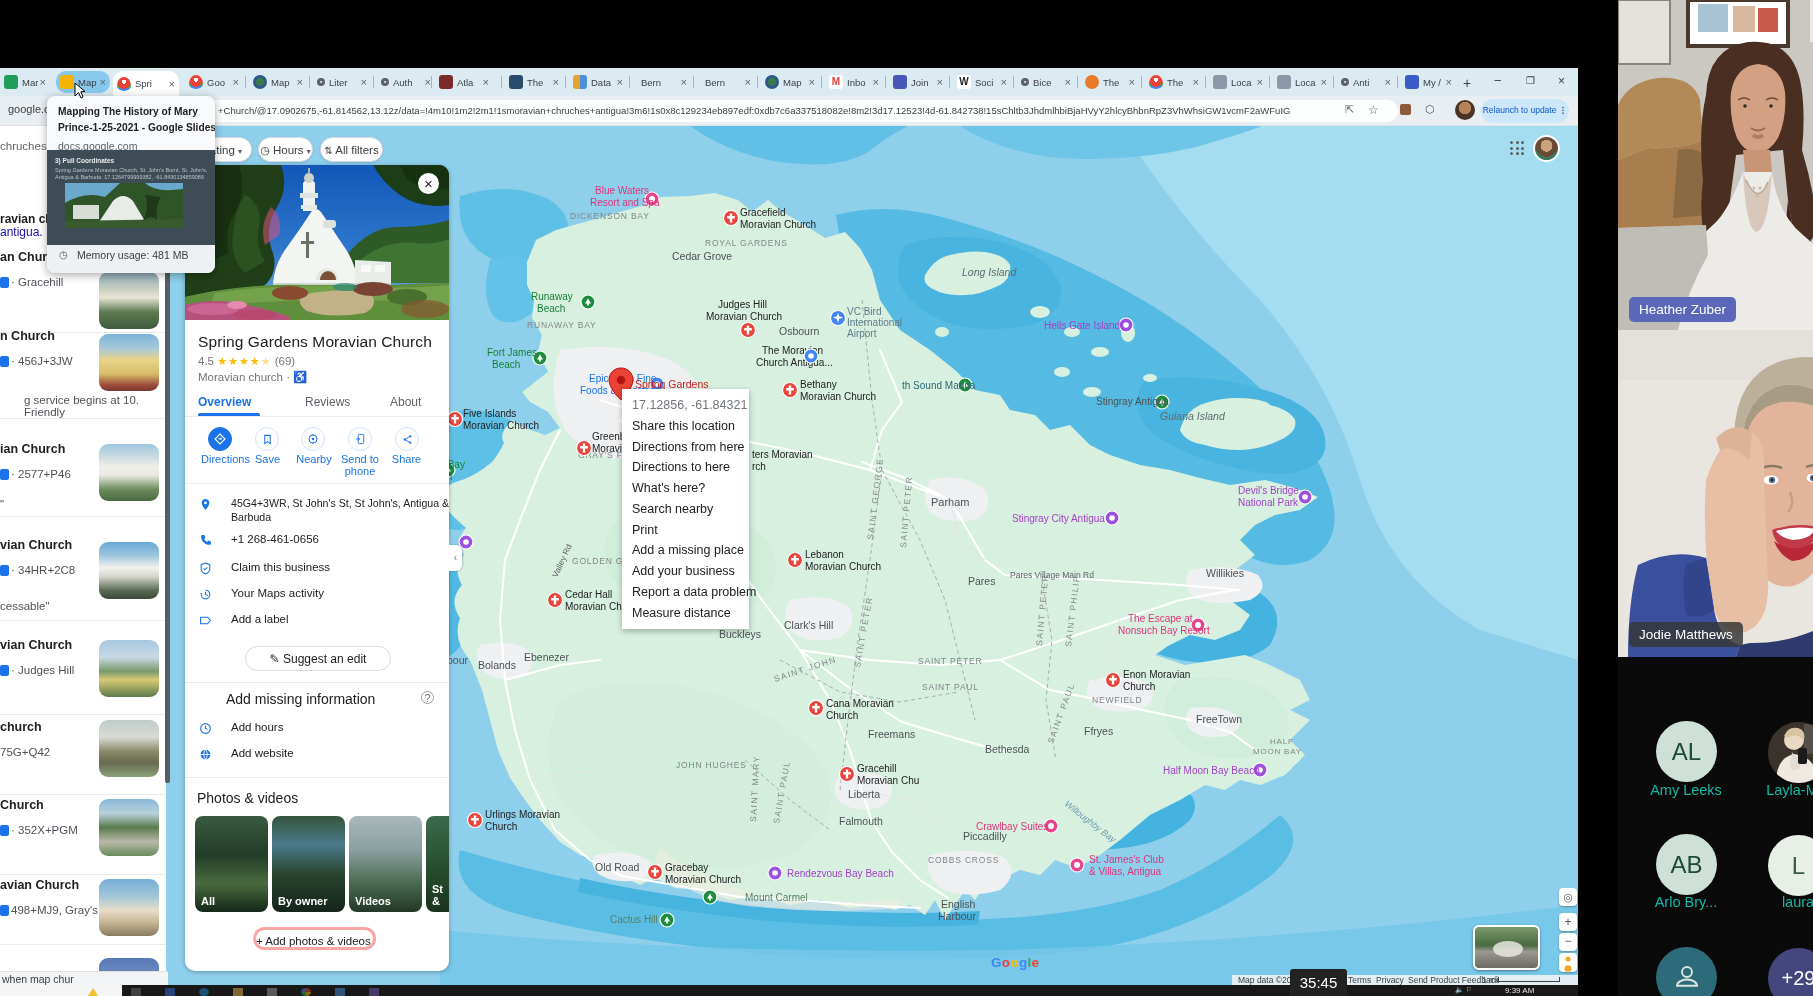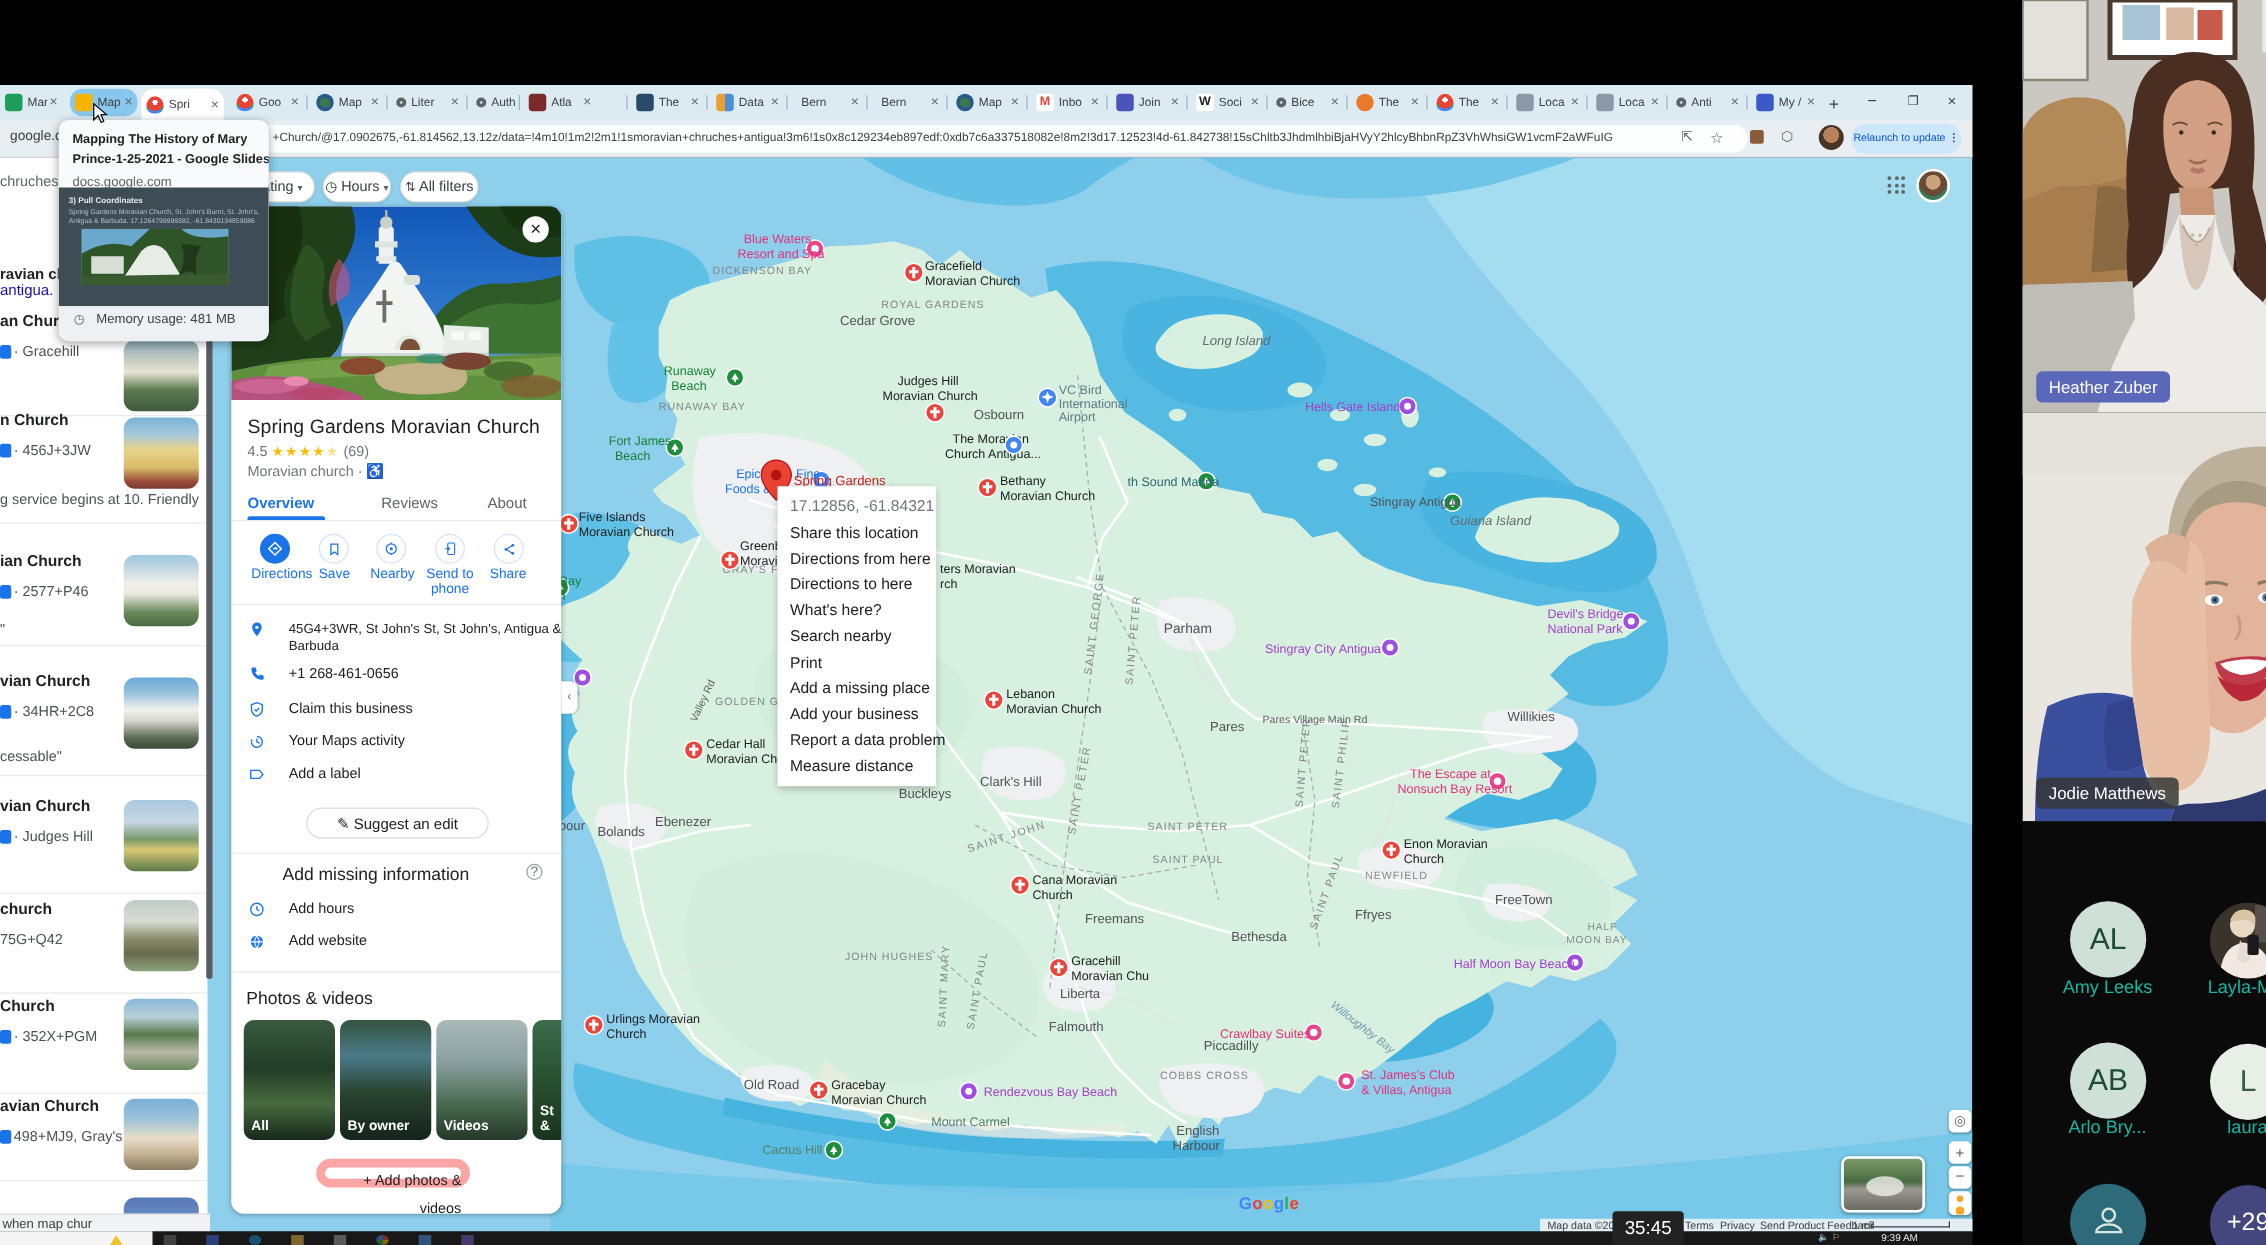--- a/index.html
+++ b/index.html
@@ -80,21 +80,21 @@
     <div class="tab" style="left:313px;width:58px;">
         <i class="fv gd"></i>
         <span>Liter</span>
         <b>×</b>
       </div>
     <div class="tab" style="left:377px;width:58px;">
         <i class="fv gd"></i>
         <span>Auth</span>
         <b>×</b>
       </div>
-    <div class="tab" style="left:419px;width:58px;">
+    <div class="tab" style="left:435px;width:58px;">
         <i class="fv" style="background:#7a2a2a;"></i>
         <span>Atla</span>
         <b>×</b>
       </div>
     <div class="tab" style="left:505px;width:58px;">
         <i class="fv" style="background:#2a4a6a;"></i>
         <span>The</span>
         <b>×</b>
       </div>
     <div class="tab" style="left:569px;width:58px;">
@@ -462,21 +462,21 @@
         <b>an Church</b>
         <span class="sub"><i class="wh"></i>· Gracehill</span>
       </div>
     <div class="thumb" style="top:146px;background:linear-gradient(180deg,#8aa7b8 0%,#c8cfc2 30%,#e8e4d5 45%,#5d7a52 70%,#3f5a3c 100%);"></div>
     <div class="hr" style="top:206px;"></div>
     <div class="sit" style="top:203px;">
         <b>n Church</b>
         <span class="sub"><i class="wh"></i>· 456J+3JW</span>
       </div>
     <div class="thumb" style="top:208px;background:linear-gradient(180deg,#7ab3d8 0%,#a8c8d8 25%,#e8d48a 45%,#d8bc6a 70%,#9a4a3a 90%,#7a3a30 100%);"></div>
-    <div class="abs" style="left:0;top:268px;font-size:11.5px;color:#4d5156;">g service begins at 10. Friendly</div>
+    <div class="abs" style="left:0;top:268px;font-size:11.5px;color:#4d5156;padding-left:24px;">g service begins at 10. Friendly</div>
     <div class="hr" style="top:292px;"></div>
     <div class="sit" style="top:316px;">
         <b>ian Church</b>
         <span class="sub"><i class="wh"></i>· 2577+P46</span>
       </div>
     <div class="thumb" style="top:318px;background:linear-gradient(180deg,#9ec8e0 0%,#c5d8e0 20%,#f0efe8 40%,#e8e8e0 55%,#6a8a5a 80%,#4a6a45 100%);"></div>
     <div class="abs" style="left:0;top:372px;font-size:11.5px;color:#4d5156;">"</div>
     <div class="hr" style="top:390px;"></div>
     <div class="sit" style="top:412px;">
         <b>vian Church</b>
@@ -673,21 +673,21 @@
       </div>
     <div class="ptile" style="left:87px;background:linear-gradient(180deg,#34543c 0%,#4a7a8a 30%,#2a4430 60%,#14241a 100%);">
         <span>By owner</span>
       </div>
     <div class="ptile" style="left:164px;background:linear-gradient(180deg,#aab8ba 0%,#8aa0a0 35%,#4a6a50 70%,#243828 100%);">
         <span>Videos</span>
       </div>
     <div class="ptile" style="left:241px;background:linear-gradient(180deg,#3c6a4a 0%,#28502f 50%,#1a331e 100%);">
         <span>St<br>&amp;</span>
       </div>
-    <div class="abs" style="left:68px;top:762px;width:123px;height:23px;border:7px solid #fca5a5;border-radius:13px;font-size:11.5px;color:#202124;text-align:right;line-height:22px;">+ Add photos &amp; videos</div>
+    <div class="abs" style="left:68px;top:762px;width:123px;height:23px;border:3px solid #fca5a5;border-radius:13px;font-size:11.5px;color:#202124;text-align:left;line-height:22px;">+ Add photos &amp; videos</div>
   </div>
   <div class="abs" style="left:449px;top:545px;width:13px;height:26px;background:#fff;border-radius:0 6px 6px 0;color:#70757a;font-size:10px;text-align:center;line-height:25px;box-shadow:1px 0 2px rgba(0,0,0,.2);">‹</div>
 
   <div class="chip" style="left:186px;top:137px;width:66px;text-align:right;padding-right:9px;">Rating <span class="car">▾</span></div>
   <div class="chip" style="left:258px;top:137px;width:55px;"><span style="font-size:11px;">◷</span> Hours <span class="car">▾</span></div>
   <div class="chip" style="left:320px;top:137px;width:63px;"><span style="font-size:10px;">⇅</span> All filters</div>
 
   <div class="abs" style="left:622px;top:389px;width:127px;height:240px;background:#fff;box-shadow:0 2px 6px rgba(0,0,0,.3);">
     <div class="cmi" style="color:#70757a;">17.12856, -61.84321</div>
     <div class="cmi">Share this location</div>

